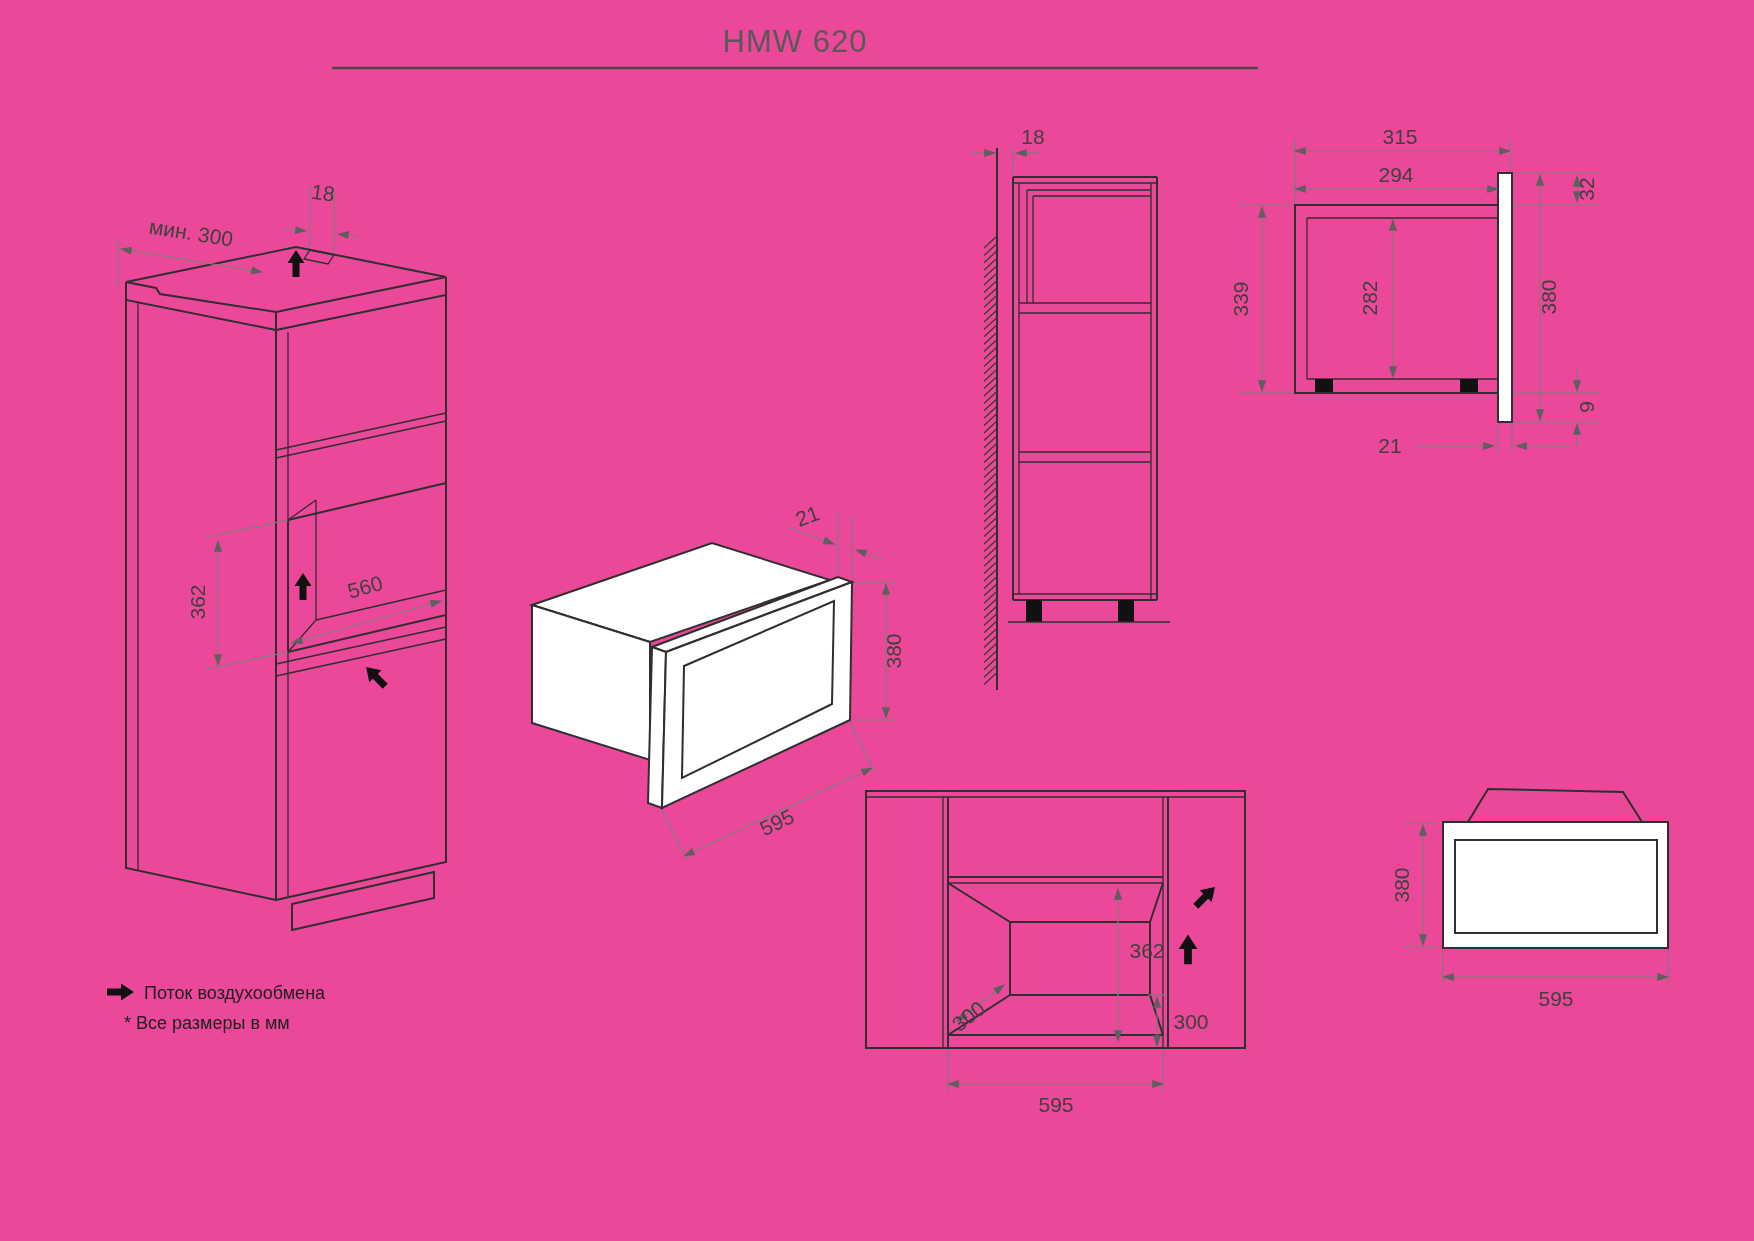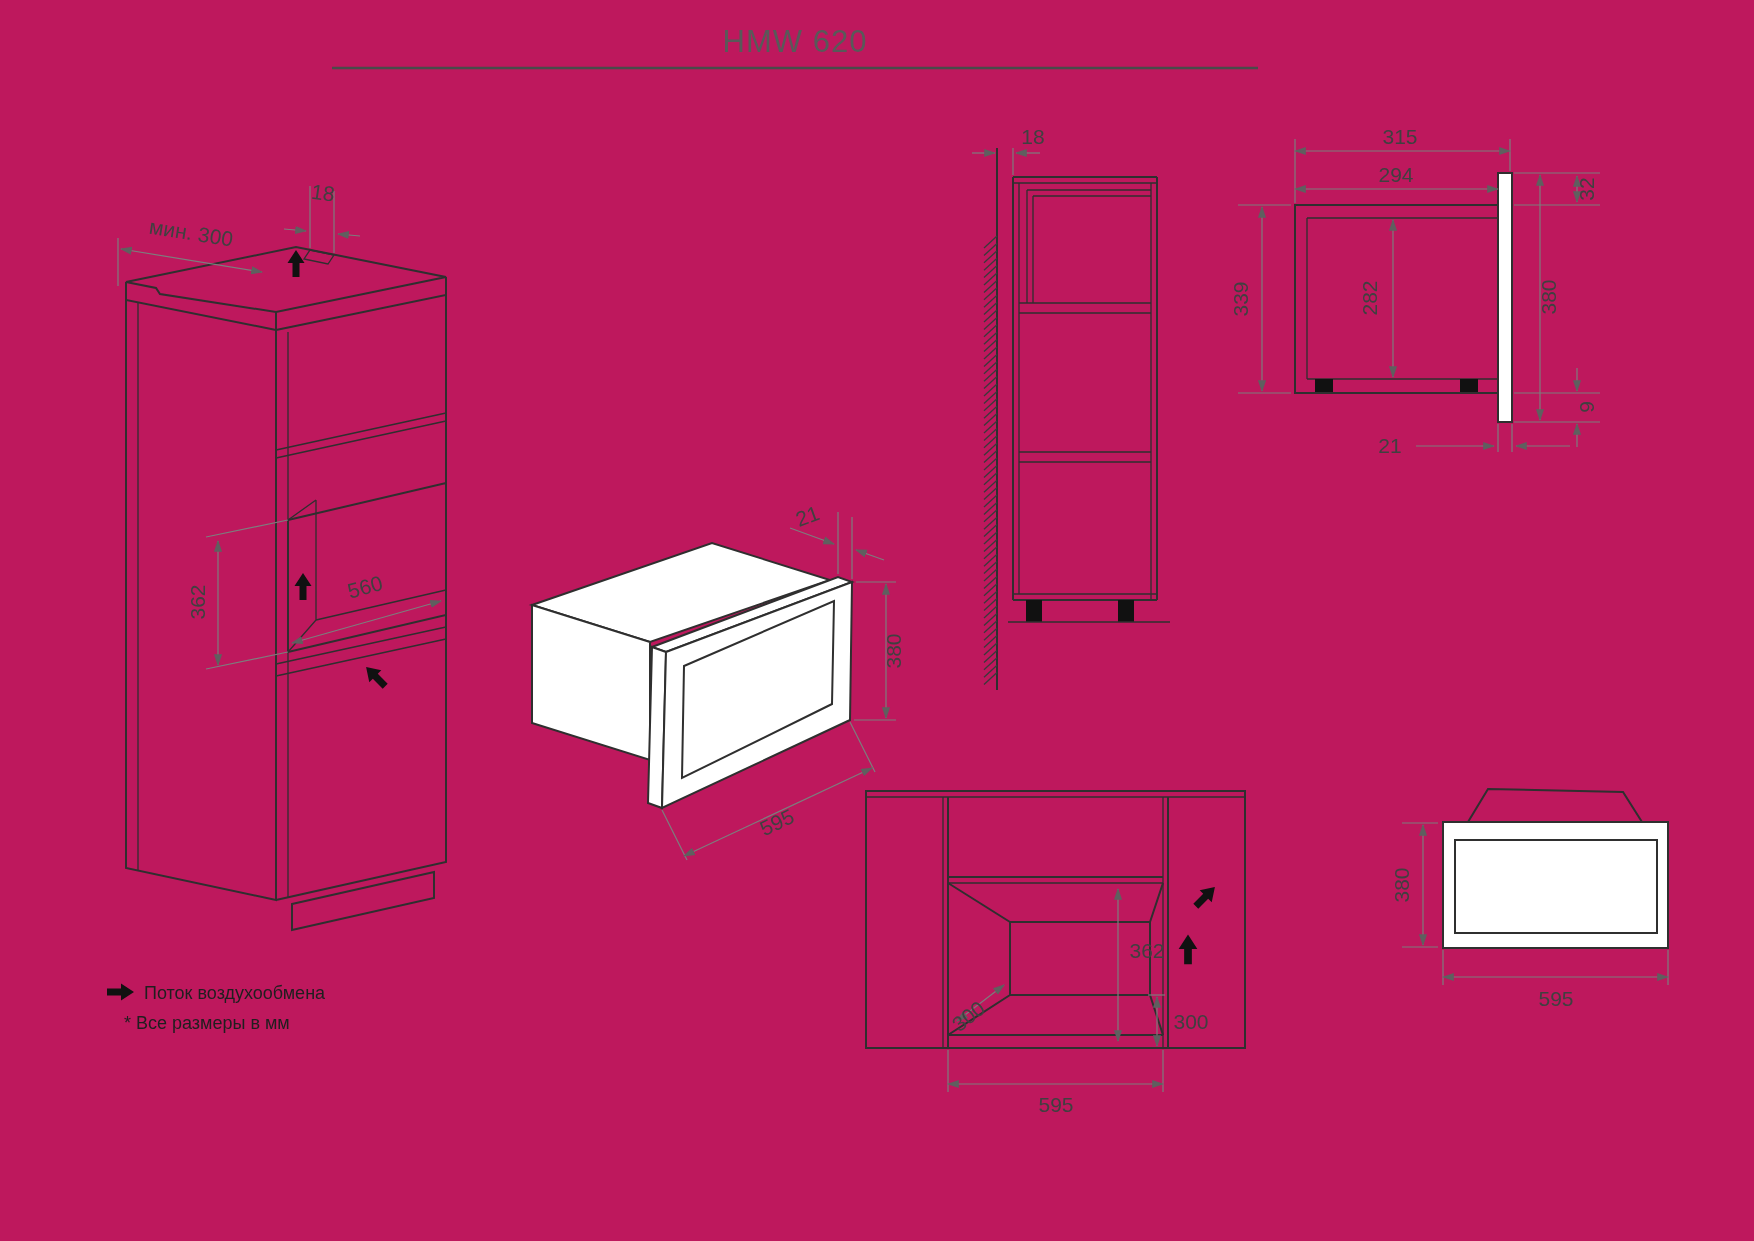--- a/index.html
+++ b/index.html
@@ -1,16 +1,16 @@
 <!DOCTYPE html>
 <html><head>
 <meta charset="utf-8">
 <style>
   html,body{margin:0;padding:0;background:#ffffff;}
-  .page{width:1754px;height:1241px;position:relative;background:#be185d;font-family:"Liberation Sans",sans-serif;}
+  .page{width:1754px;height:1241px;position:relative;background:#ec4899;font-family:"Liberation Sans",sans-serif;}
   svg text{font-family:"Liberation Sans",sans-serif;}
   .obj{stroke:#2f2f2f;stroke-width:2;fill:none;stroke-linejoin:miter;stroke-linecap:butt;}
   .obj1{stroke:#2f2f2f;stroke-width:1.3;fill:none;}
   .objf{stroke:#2f2f2f;stroke-width:2;fill:#ffffff;stroke-linejoin:miter;}
   .dim{stroke:#7d7d7d;stroke-width:1.2;fill:none;}
   .lbl{font-size:21px;fill:#404040;}
   .lbl-title{font-size:31px;fill:#595959;letter-spacing:1px;}
   .lbl-legend{font-size:18px;fill:#1f1f1f;}
   .blk{fill:#111111;stroke:none;}
 </style>

